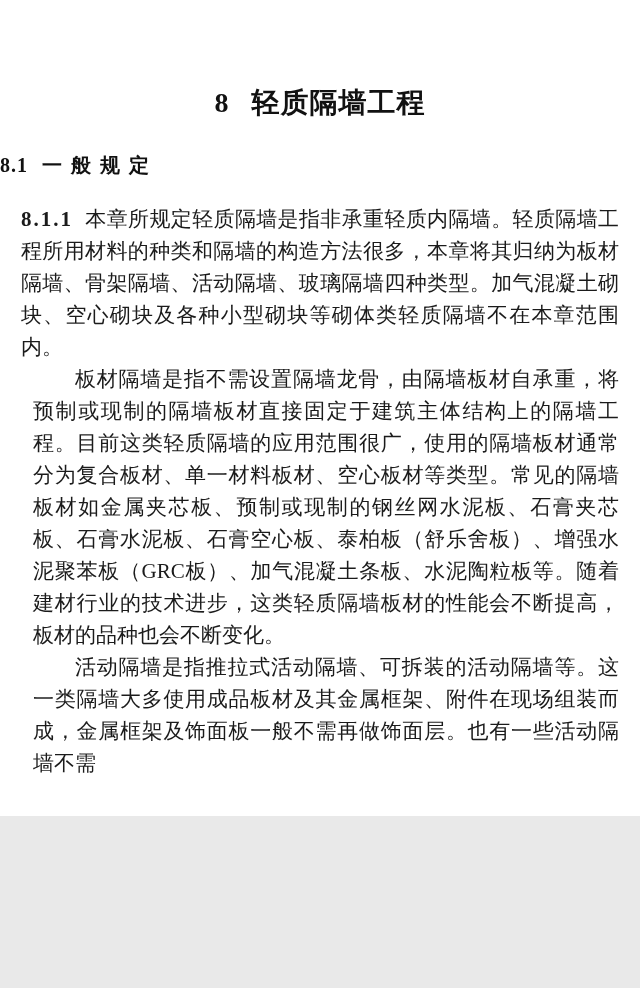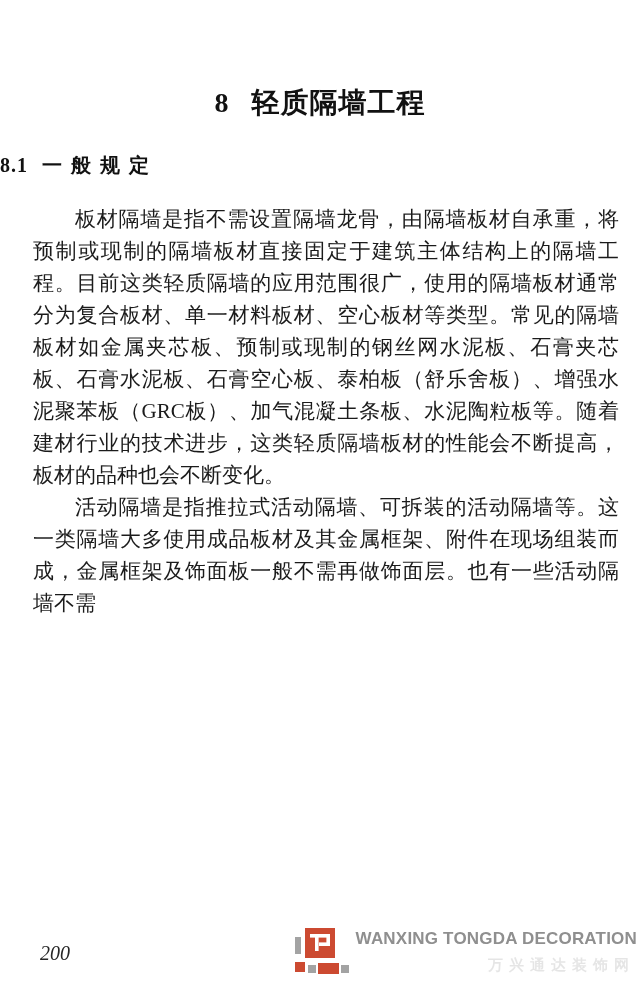--- a/index.html
+++ b/index.html
@@ -1,19 +1,19 @@
 <!DOCTYPE html>
 <html><head>
 <meta charset="utf-8">
 <style>
   html, body { margin: 0; padding: 0; background: #e9e9e9; }
   .page {
     position: relative;
     width: 640px;
-    height: 988px;
+    height: 816px;
     margin: 0 auto;
     background: #ffffff;
     overflow: hidden;
     font-family: "Liberation Serif", "DejaVu Serif", serif;
     color: #1c1c1c;
   }
   .chapter-title {
     margin: 0;
     padding-top: 84px;
     text-align: center;
@@ -103,20 +103,23 @@
 
   <h1 class="chapter-title">
     <span class="num">8</span><span>轻质隔墙工程</span>
   </h1>
 
   <h2 class="section-title">
     <span class="num">8.1</span><span class="name">一 般 规 定</span>
   </h2>
 
   <div class="body-text">
+    <p>
+      <span class="lead">8.1.1</span><span>本章所规定轻质隔墙是指非承重轻质内隔墙。轻质隔墙工程所用材料的种类和隔墙的构造方法很多，本章将其归纳为板材隔墙、骨架隔墙、活动隔墙、玻璃隔墙四种类型。加气混凝土砌块、空心砌块及各种小型砌块等砌体类轻质隔墙不在本章范围内。</span>
+    </p>
     <p class="indent">板材隔墙是指不需设置隔墙龙骨，由隔墙板材自承重，将预制或现制的隔墙板材直接固定于建筑主体结构上的隔墙工程。目前这类轻质隔墙的应用范围很广，使用的隔墙板材通常分为复合板材、单一材料板材、空心板材等类型。常见的隔墙板材如金属夹芯板、预制或现制的钢丝网水泥板、石膏夹芯板、石膏水泥板、石膏空心板、泰柏板（舒乐舍板）、增强水泥聚苯板（GRC板）、加气混凝土条板、水泥陶粒板等。随着建材行业的技术进步，这类轻质隔墙板材的性能会不断提高，板材的品种也会不断变化。</p>
     <p class="indent">活动隔墙是指推拉式活动隔墙、可拆装的活动隔墙等。这一类隔墙大多使用成品板材及其金属框架、附件在现场组装而成，金属框架及饰面板一般不需再做饰面层。也有一些活动隔墙不需</p>
   </div>
 
   <div class="page-num">200</div>
 
   <div class="brand">
     <svg class="brand-icon" width="54" height="48" viewBox="0 0 54 48" xmlns="http://www.w3.org/2000/svg">
       <rect x="0" y="9" width="6" height="17" fill="#a3a3a3"></rect>
       <rect x="10" y="0" width="30" height="30" fill="#cc4a31"></rect>

